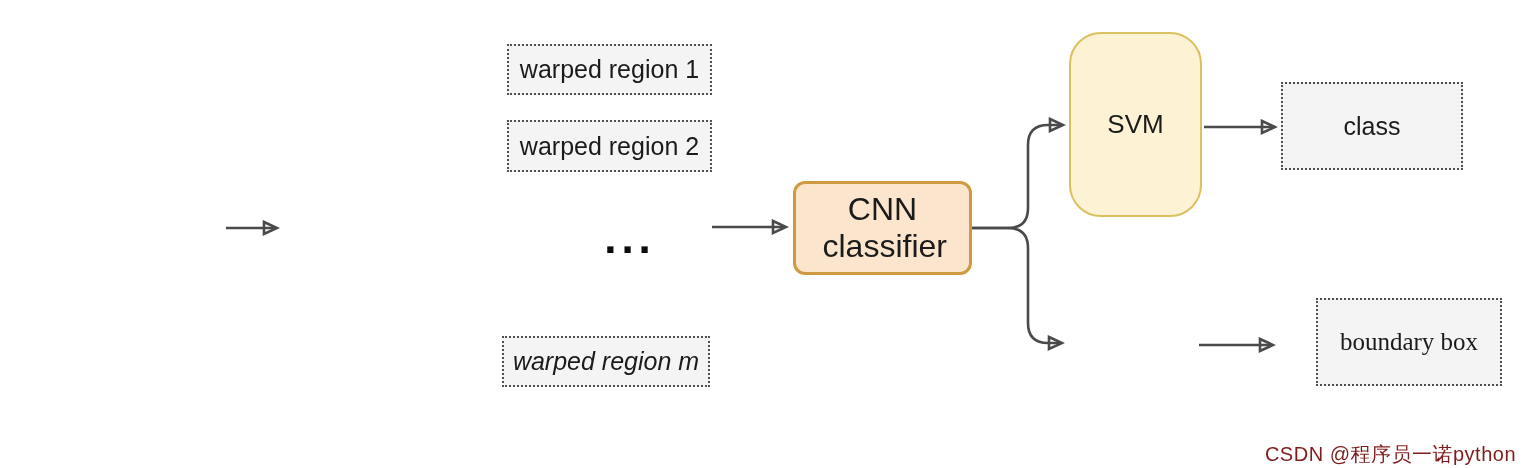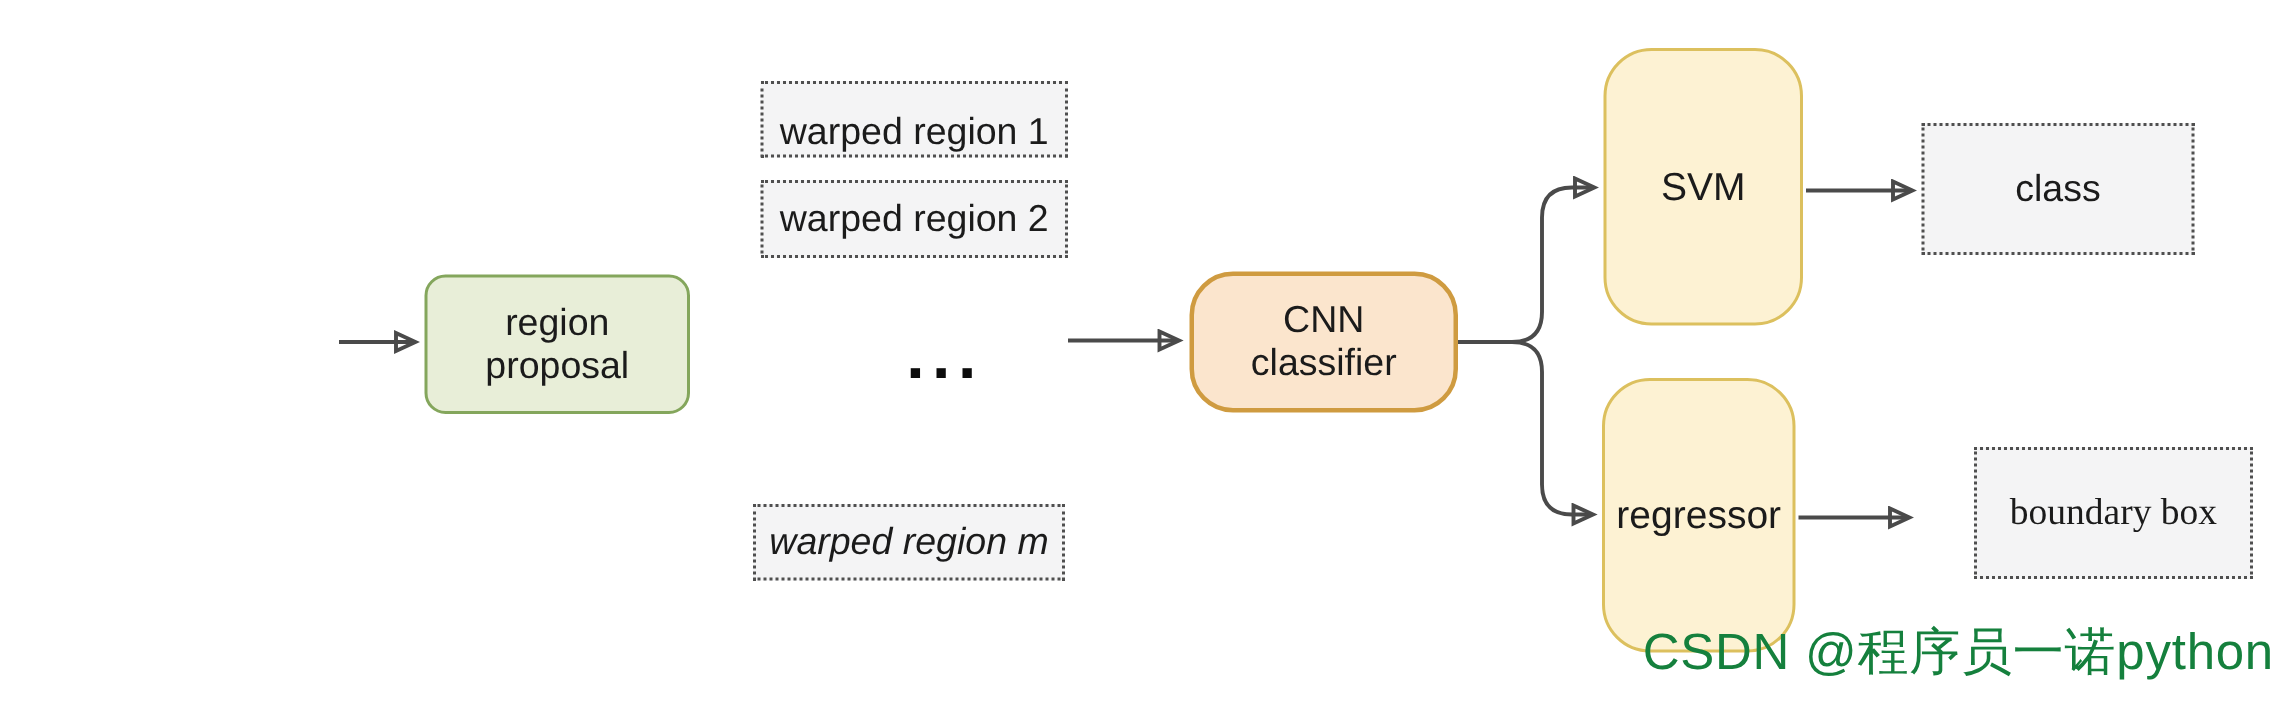--- a/index.html
+++ b/index.html
@@ -36,33 +36,33 @@
     border-radius: 14px;
   }
   .green {
     background: #e8eed8;
     border: 2.5px solid #84a65c;
     font-size: 25px;
   }
   .orange {
     background: #fbe5cd;
     border: 3px solid #cf9b40;
-    border-radius: 29px;
-    font-size: 25px;
+    border-radius: 12px;
+    font-size: 32px;
   }
   .yellow {
     background: #fdf2d3;
     border: 2.5px solid #dcc05e;
     border-radius: 32px;
     font-size: 26px;
   }
   
   #n-image          { left: 62px;   top: 182px; width: 162px; height: 92px;  }
   #n-region         { left: 283px;  top: 183px; width: 177px; height: 93px;  }
-  #n-warped1        { left: 507px;  top: 54px;  width: 205px; height: 51px; align-items: flex-end;  }
+  #n-warped1        { left: 507px;  top: 44px;  width: 205px; height: 51px;  }
   #n-warped2        { left: 507px;  top: 120px; width: 205px; height: 52px; justify-content: center;  }
   #n-warpedm        { left: 502px;  top: 336px; width: 208px; height: 51px; font-style: italic;  }
   #n-cnn            { left: 793px;  top: 181px; width: 179px; height: 94px;  padding: 0 28px; }
   #n-svm            { left: 1069px; top: 32px;  width: 133px; height: 185px; }
   #n-regressor      { left: 1068px; top: 252px; width: 129px; height: 183px; }
   #n-class          { left: 1281px; top: 82px;  width: 182px; height: 88px;  }
   #n-boundary       { left: 1316px; top: 298px; width: 186px; height: 88px; font-family: Liberation Serif, serif;  }
   #n-region span, #n-cnn span { display: block; }
   .wrap-narrow { max-width: 120px; }
   #n-ellipsis {
@@ -83,23 +83,23 @@
     pointer-events: none;
   }
   #edges path, #edges line {
     stroke: #4a4a4a;
     stroke-width: 2.6;
     fill: none;
   }
   #watermark {
     position: absolute;
     right: 6px;
-    bottom: 10px;
-    font-size: 34px;
-    color: #15803d;
+    bottom: 0;
+    font-size: 20px;
+    color: #7f1d1d;
     letter-spacing: 0.5px;
     z-index: 5;
     white-space: nowrap;
   }
 </style>
 </head>
 <body>
 
 <div id="canvas">
 
@@ -111,23 +111,20 @@
     </defs>
     <line x1="226" y1="228" x2="276" y2="228" marker-end="url(#ah)"></line>
     <line x1="712" y1="227" x2="785" y2="227" marker-end="url(#ah)"></line>
     <path d="M 972 228 L 1008 228 Q 1028 228 1028 208 L 1028 145 Q 1028 125 1048 125 L 1062 125" marker-end="url(#ah)"></path>
     <path d="M 972 228 L 1008 228 Q 1028 228 1028 248 L 1028 323 Q 1028 343 1048 343 L 1061 343" marker-end="url(#ah)"></path>
     <line x1="1204" y1="127" x2="1274" y2="127" marker-end="url(#ah)"></line>
     <line x1="1199" y1="345" x2="1272" y2="345" marker-end="url(#ah)"></line>
   </svg>
 
 
-  <div class="node rounded green" id="n-region">
-    <span class="wrap-narrow">region proposal</span>
-  </div>
 
   <div class="node dotted" id="n-warped1">
     <span>warped region 1</span>
   </div>
 
   <div class="node dotted" id="n-warped2">
     <span>warped region 2</span>
   </div>
 
   <div class="node" id="n-ellipsis">
@@ -139,23 +136,20 @@
   </div>
 
   <div class="node orange" id="n-cnn">
     <span class="wrap-narrow">CNN classifier</span>
   </div>
 
   <div class="node yellow" id="n-svm">
     <span>SVM</span>
   </div>
 
-  <div class="node yellow" id="n-regressor">
-    <span>regressor</span>
-  </div>
 
   <div class="node dotted" id="n-class">
     <span>class</span>
   </div>
 
   <div class="node dotted" id="n-boundary">
     <span>boundary box</span>
   </div>
 
   <div id="watermark">CSDN @程序员一诺python</div>

